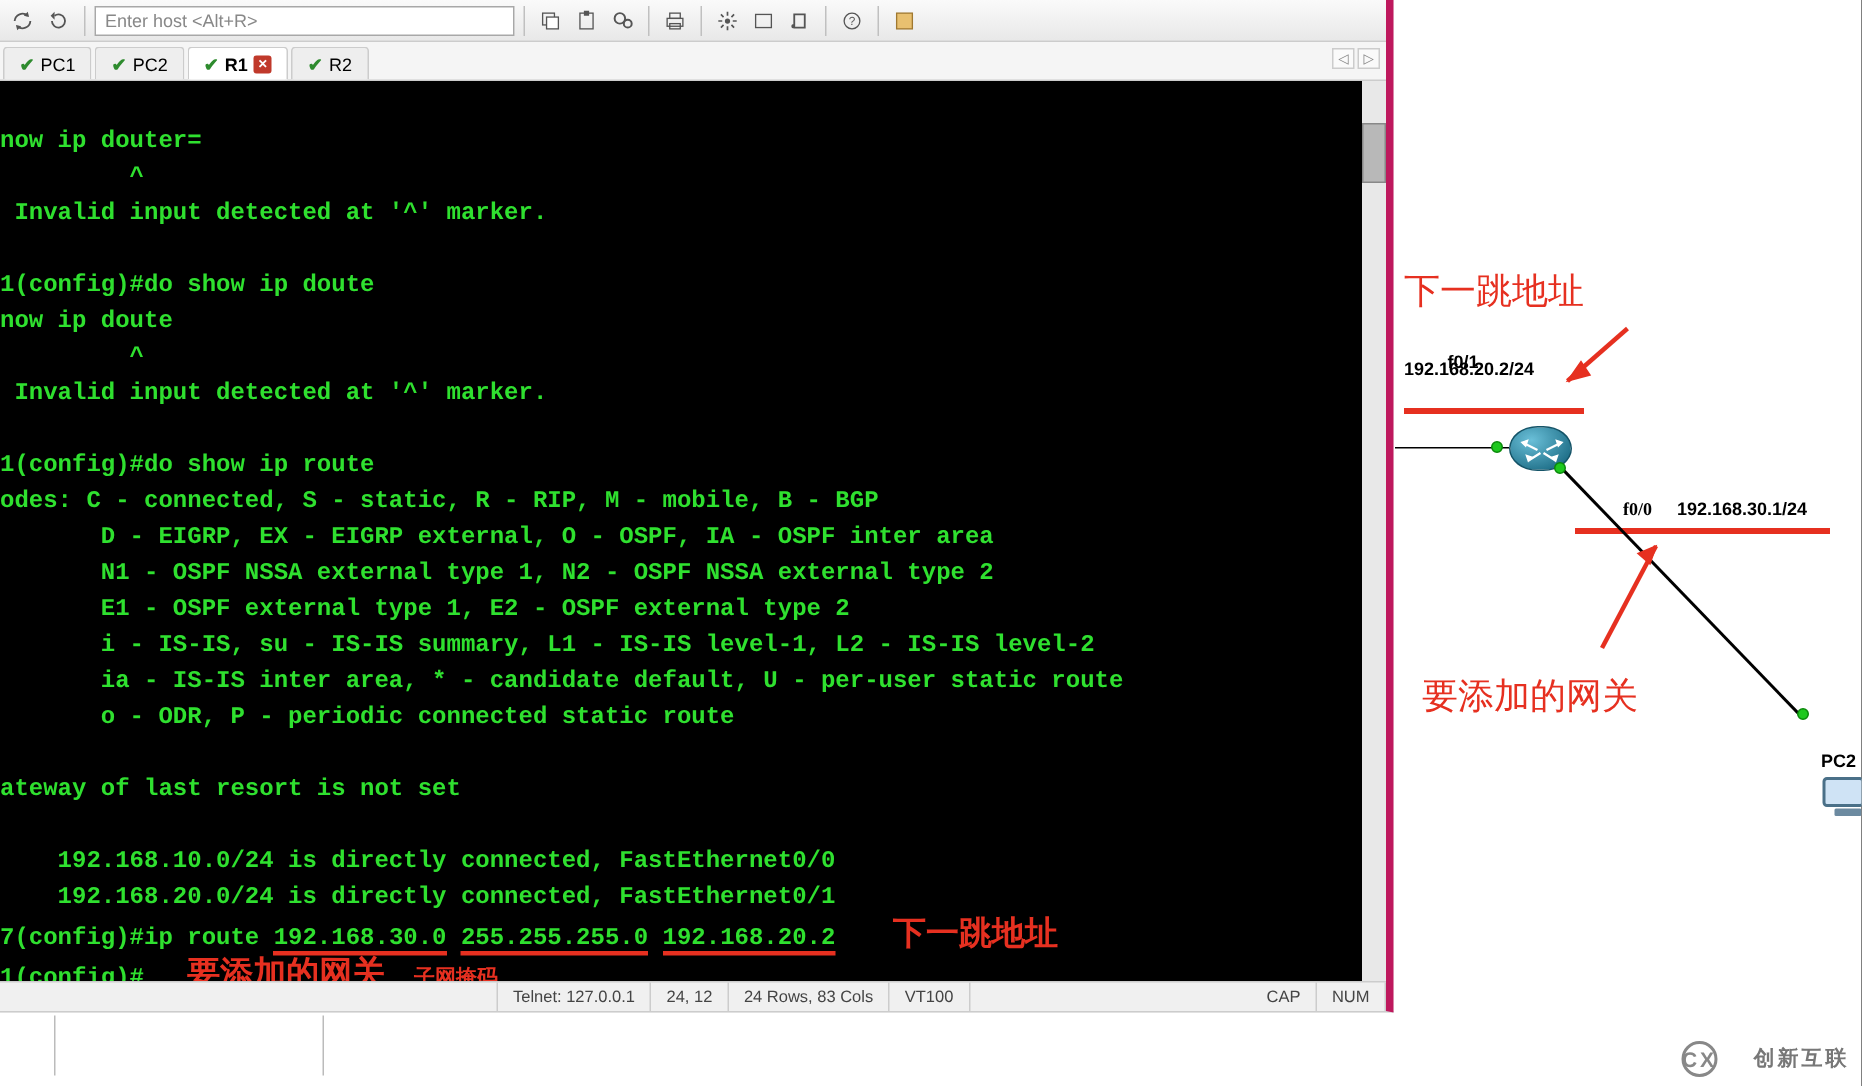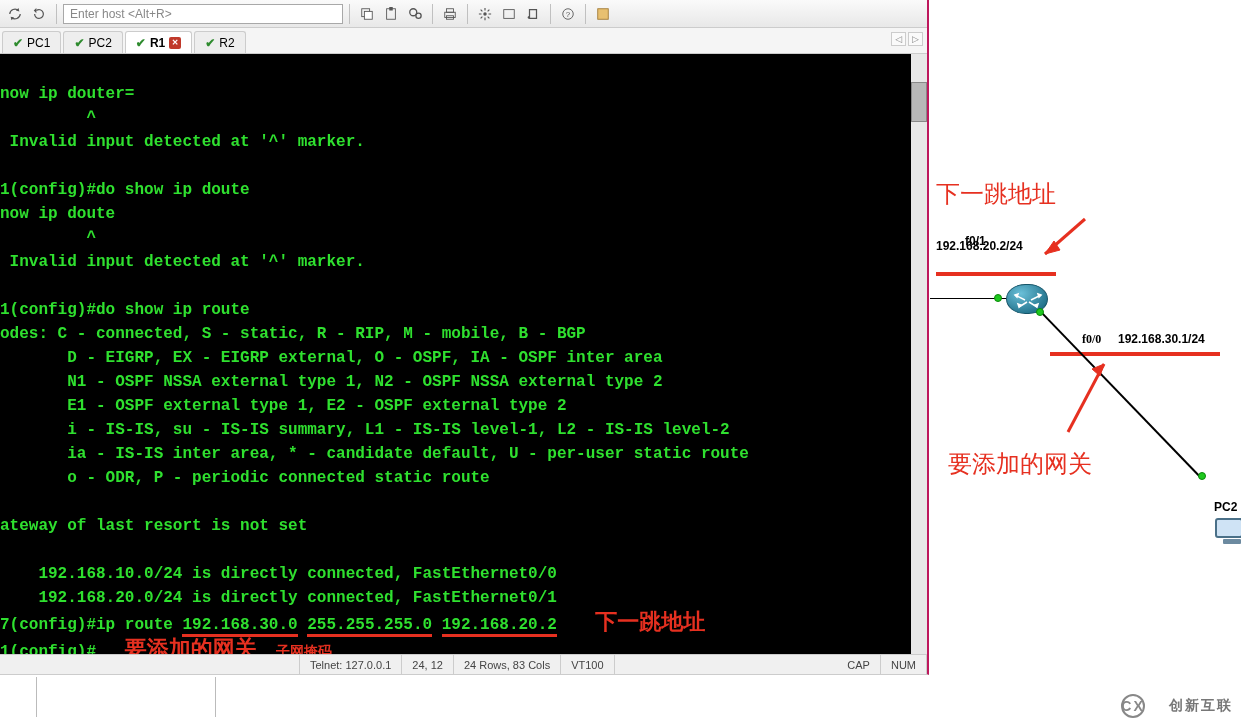--- a/index.html
+++ b/index.html
@@ -11,21 +11,21 @@
     height: 724px;
     position: relative;
     overflow: hidden;
   }
   .app {
     position: absolute;
     left: 0;
     top: 0;
     width: 929px;
     height: 675px;
-    border-right: 2px solid #be185d;
+    border-right: 5px solid #be185d;
     border-bottom: 1px solid #ccc;
     display: flex;
     flex-direction: column;
     background: #f0f0f0;
   }
   .toolbar {
     height: 28px;
     background: linear-gradient(#fafafa,#e8e8e8);
     border-bottom: 1px solid #ccc;
     display: flex;
@@ -128,20 +128,21 @@
     font-weight: 600;
   }
   .status {
     height: 20px;
     background: #f0f0f0;
     border-top: 1px solid #ccc;
     display: flex;
     align-items: center;
     font-size: 11px;
     color: #444;
+    padding-left: 32px;
   }
   .status .cell { padding: 0 10px; border-right: 1px solid #ccc; height:100%;display:flex;align-items:center;}
   .status .spacer { flex:1; }
   .topo {
     position: absolute;
     left: 930px;
     top: 0;
     width: 310px;
     height: 724px;
     background: #fff;

